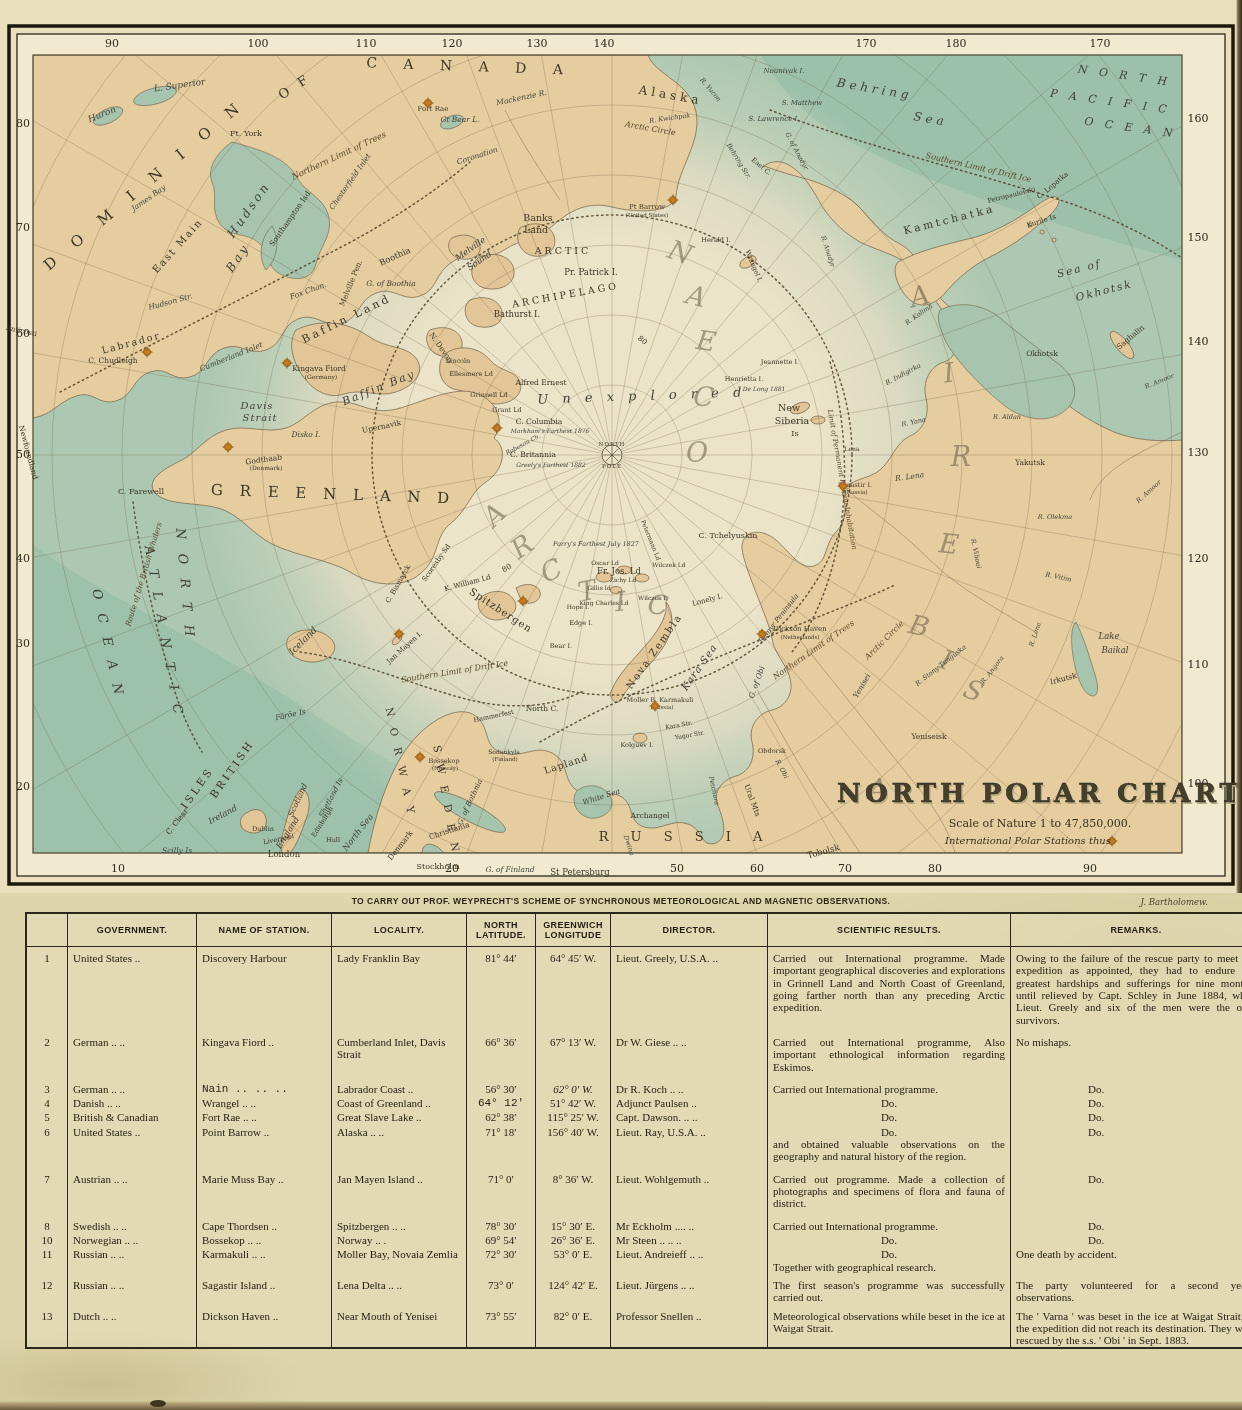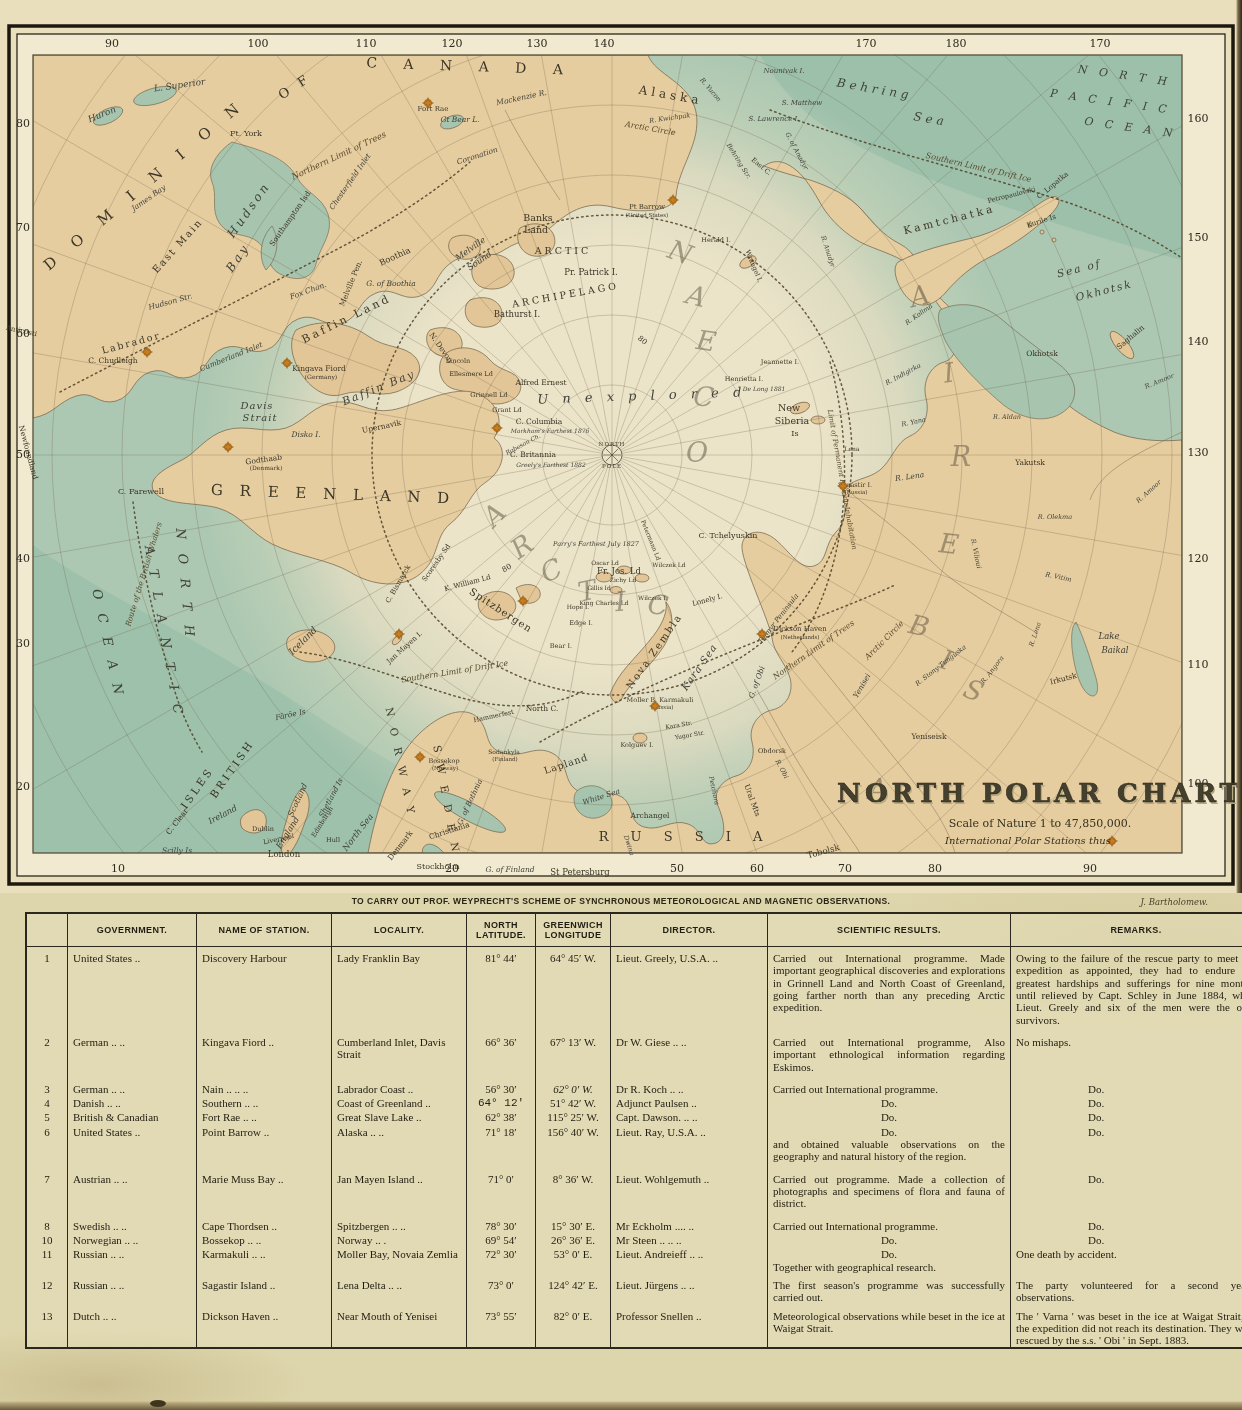--- a/index.html
+++ b/index.html
@@ -548,36 +548,36 @@
           <td class="res" style="padding-top: 9px;">
             <div class="para">Carried out International programme, Also important ethnological information regarding Eskimos.</div>
           </td>
           <td class="rem" style="padding-top: 9px;">
             <div class="para">No mishaps.</div>
           </td>
         </tr>
         <tr>
           <td class="no" style="padding-top: 9px;">3</td>
           <td style="padding-top: 9px;">German .. ..</td>
-          <td style="padding-top: 9px;">Nain .. .. ..</td>
+          <td style="padding-top: 9px; font-family: Liberation Mono, monospace;">Nain .. .. ..</td>
           <td style="padding-top: 9px;">Labrador Coast ..</td>
           <td class="c" style="padding-top: 9px;">56° 30′</td>
           <td class="c" style="padding-top: 9px; font-style: italic;">62° 0′ W.</td>
           <td style="padding-top: 9px;">Dr R. Koch .. ..</td>
           <td class="res" style="padding-top: 9px;">
             <div class="para">Carried out International programme.</div>
           </td>
           <td class="rem" style="padding-top: 9px;">
             <div class="do rdo">Do.</div>
           </td>
         </tr>
         <tr>
           <td class="no" style="padding-top: 1px;">4</td>
           <td style="padding-top: 1px; font-family: Liberation Serif, serif;">Danish .. ..</td>
-          <td style="padding-top: 1px;">Southern .. ..</td>
+          <td style="padding-top: 1px;">Wrangel .. ..</td>
           <td style="padding-top: 1px;">Coast of Greenland ..</td>
           <td class="c" style="padding-top: 1px; font-family: Liberation Mono, monospace;">64° 12′</td>
           <td class="c" style="padding-top: 1px;">51° 42′ W.</td>
           <td style="padding-top: 1px;">Adjunct Paulsen ..</td>
           <td class="res" style="padding-top: 1px;">
             <div class="do">Do.</div>
           </td>
           <td class="rem" style="padding-top: 1px;">
             <div class="do rdo">Do.</div>
           </td>

